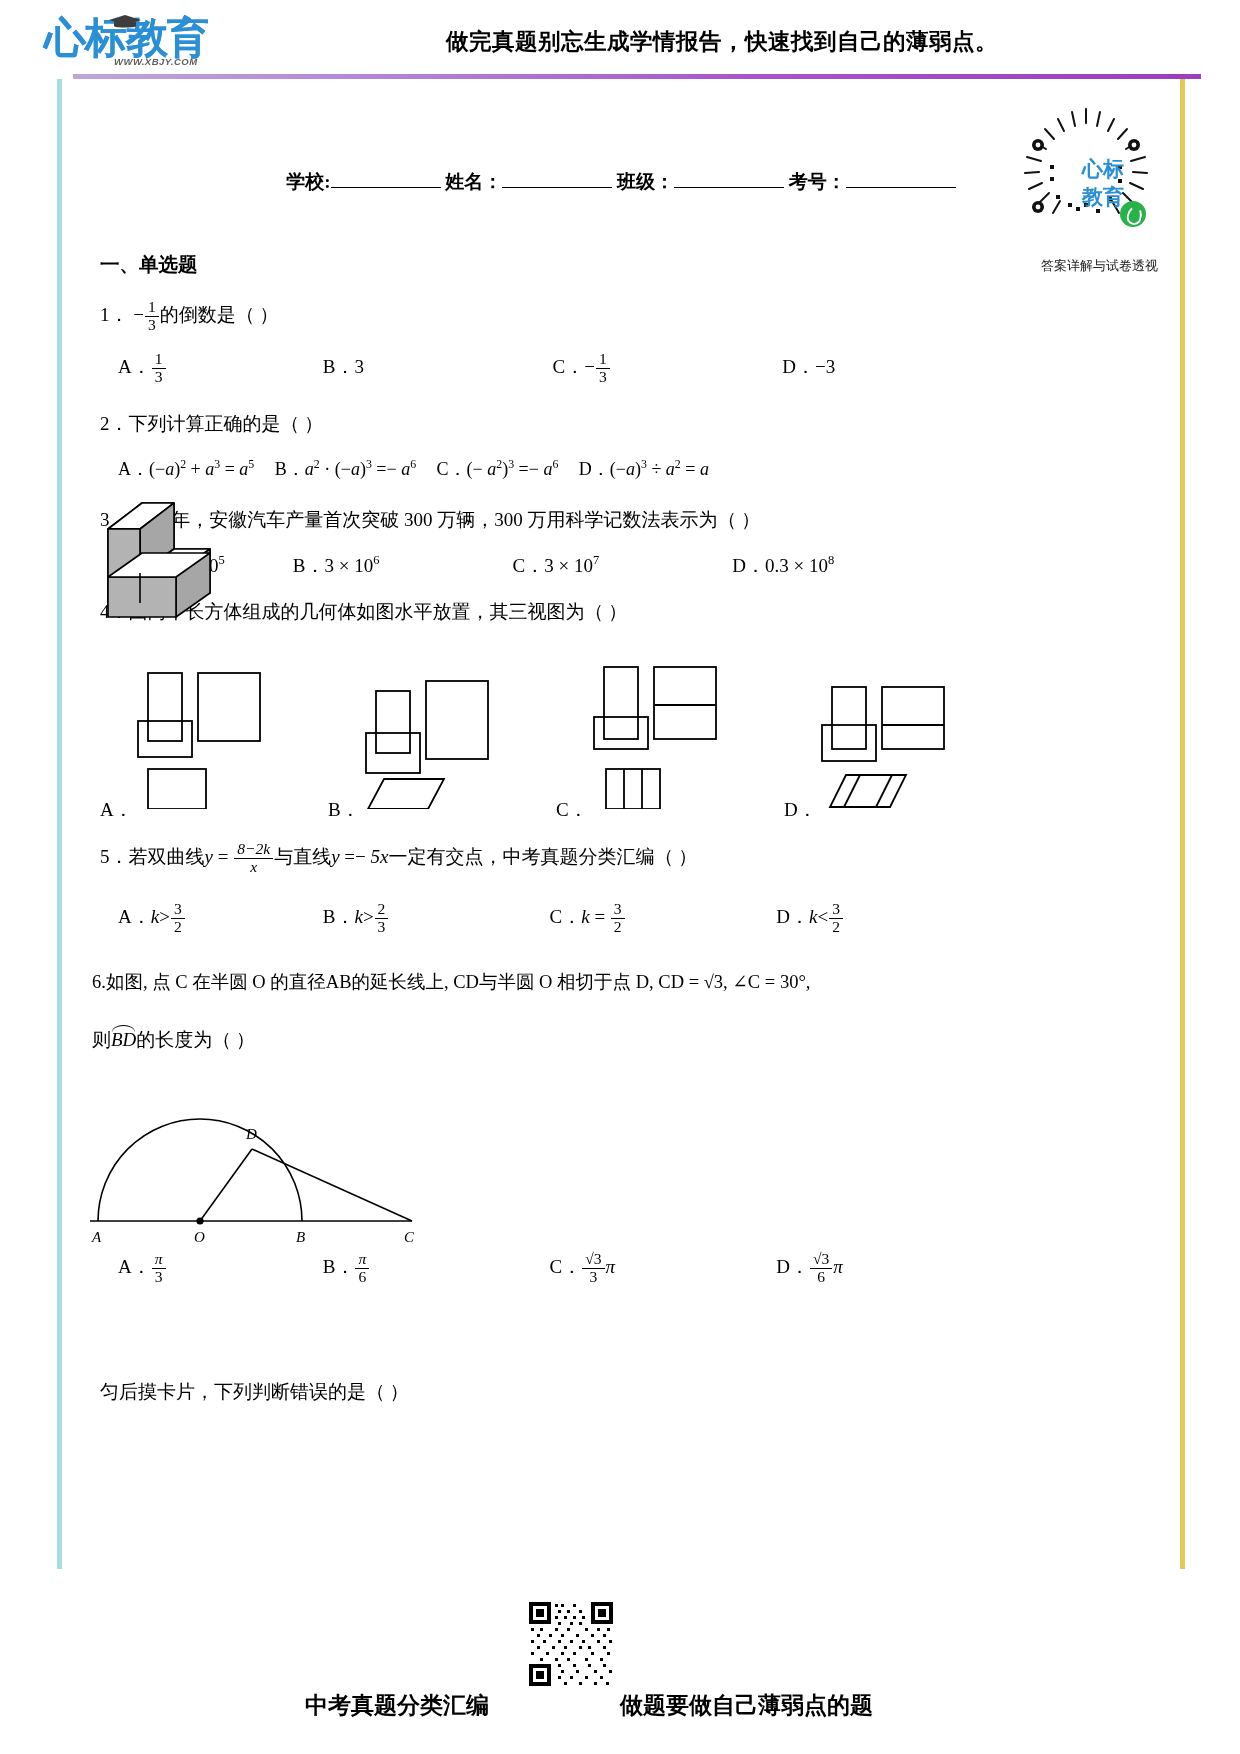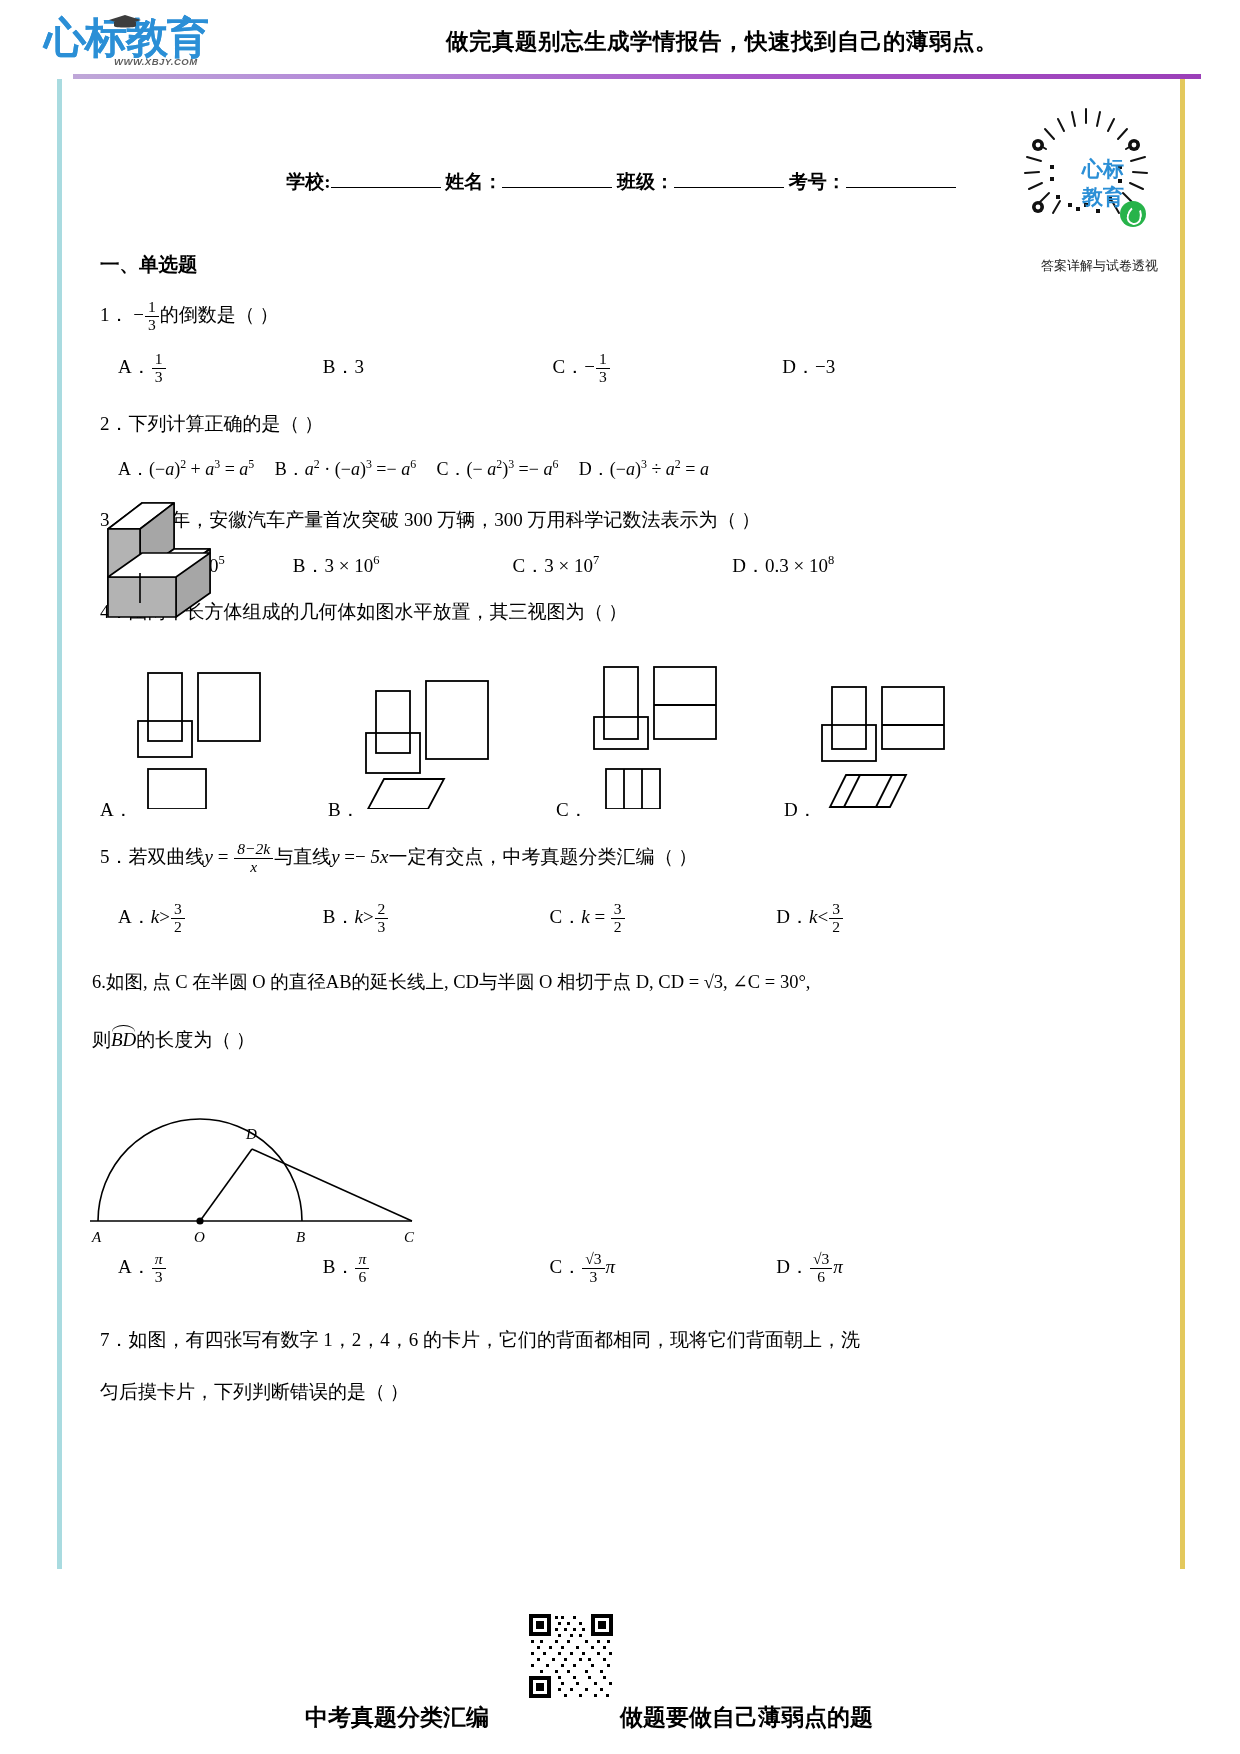--- a/index.html
+++ b/index.html
@@ -139,21 +139,21 @@
   
   .views { position:absolute; left:28px; top:580px; width:1060px; height:140px; }
   .opt-label-row { position:absolute; left:28px; top:700px; width:1060px; height:60px; }
   .ol { position:absolute; font-size:19px; }
 
   
   .fig-geo { position:absolute; left:20px; top:1030px; width:420px; height:140px; }
 
   
   .footer {
-    position:absolute; left:0; bottom:0; width:1240px; height:150px;
+    position:absolute; left:0; bottom:12px; width:1240px; height:150px;
   }
   .footer-qr { position:absolute; left:527px; top:8px; width:88px; height:88px; }
   .footer-left {
     position:absolute; left:305px; top:98px;
     font-family:"DejaVu Sans","Liberation Sans",sans-serif;
     font-size:23px; font-weight:bold; color:#000; white-space:nowrap;
   }
   .footer-right {
     position:absolute; left:620px; top:98px;
     font-family:"DejaVu Sans","Liberation Sans",sans-serif;
@@ -420,23 +420,20 @@
       <span>B．</span><span class="frac"><span class="n mi">π</span><span class="d">6</span></span>
     </span>
     <span class="opt" style="width:222px;display:inline-block">
       <span>C．</span><span class="frac"><span class="n">√3</span><span class="d">3</span></span><span class="mi">π</span>
     </span>
     <span class="opt">
       <span>D．</span><span class="frac"><span class="n">√3</span><span class="d">6</span></span><span class="mi">π</span>
     </span>
   </div>
 
-  <div class="qstem" style="left:38px; top:1248px;">
-    <span>7．</span><span>如图，有四张写有数字 1，2，4，6 的卡片，它们的背面都相同，现将它们背面朝上，洗</span>
-  </div>
   <div class="qstem" style="left:38px; top:1300px;">
     <span>匀后摸卡片，下列判断错误的是（  ）</span>
   </div>
 
 </div>
 
 <div class="footer">
   <svg class="footer-qr" viewBox="0 0 88 88">
     <rect x="0" y="0" width="88" height="88" fill="#fff"></rect>
     <g fill="#000">

